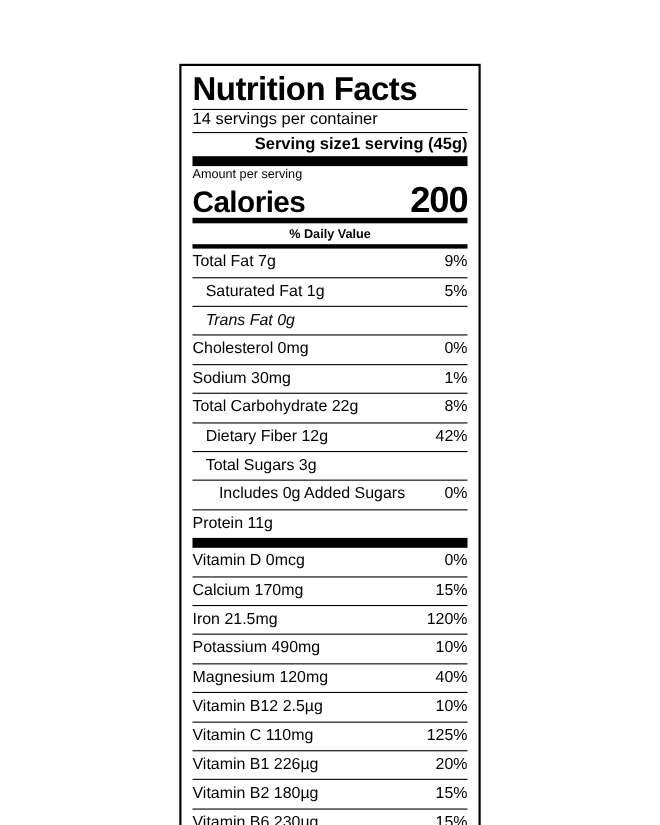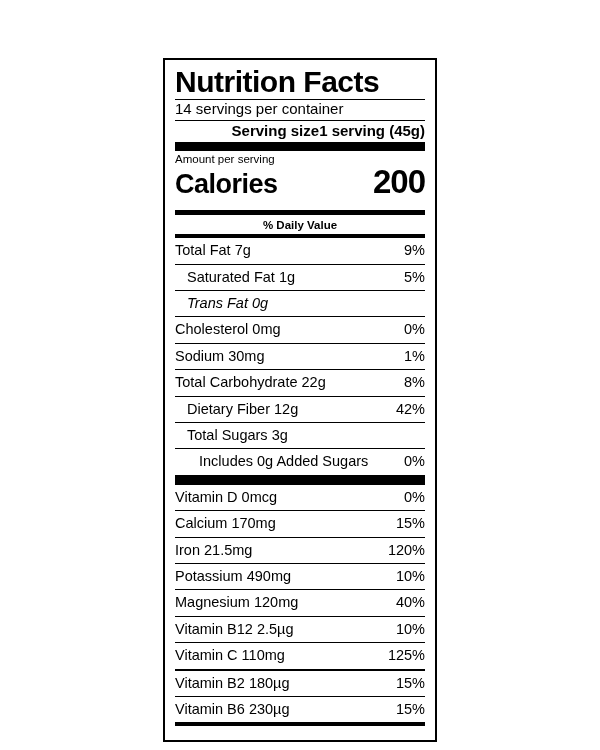--- a/index.html
+++ b/index.html
@@ -70,21 +70,21 @@
 
   .amount-per {
     font-size: 11.5px;
     font-weight: normal;
     padding-top: 2px;
   }
   .calories-row {
     display: flex;
     justify-content: space-between;
     align-items: flex-end;
-    padding-bottom: 12px;
+    padding-bottom: 0;
   }
   .cal-label {
     font-size: 27px;
     font-weight: bold;
     letter-spacing: -0.5px;
     line-height: 1;
   }
   .cal-value {
     font-size: 33px;
     font-weight: bold;
@@ -180,20 +180,24 @@
         <div class="row">
           <div class="left indent1"><span>Total Sugars 3g</span></div>
           <div class="right b"></div>
         </div>
         <div class="rule-thin"></div>
         <div class="row">
           <div class="left indent2"><span>Includes 0g Added Sugars</span></div>
           <div class="right b">0%</div>
         </div>
         <div class="rule-thin"></div>
+        <div class="row">
+          <div class="left"><span class="b">Protein</span><span>  11g</span></div>
+          <div class="right b"></div>
+        </div>
       </div>
 
     <div class="rule-thick"></div>
 
     <div id="vitamin-list">
         <div class="row">
           <div class="left">Vitamin D 0mcg</div>
           <div class="right">0%</div>
         </div>
         <div class="rule-thin"></div>
@@ -220,20 +224,24 @@
         <div class="row">
           <div class="left">Vitamin B12 2.5µg</div>
           <div class="right">10%</div>
         </div>
         <div class="rule-thin"></div>
         <div class="row">
           <div class="left">Vitamin C 110mg</div>
           <div class="right">125%</div>
         </div>
         <div class="rule-thin"></div>
+        <div class="row">
+          <div class="left">Vitamin B1  226µg</div>
+          <div class="right">20%</div>
+        </div>
         <div class="rule-thin"></div>
         <div class="row">
           <div class="left">Vitamin B2 180µg</div>
           <div class="right">15%</div>
         </div>
         <div class="rule-thin"></div>
         <div class="row">
           <div class="left">Vitamin B6 230µg</div>
           <div class="right">15%</div>
         </div>

